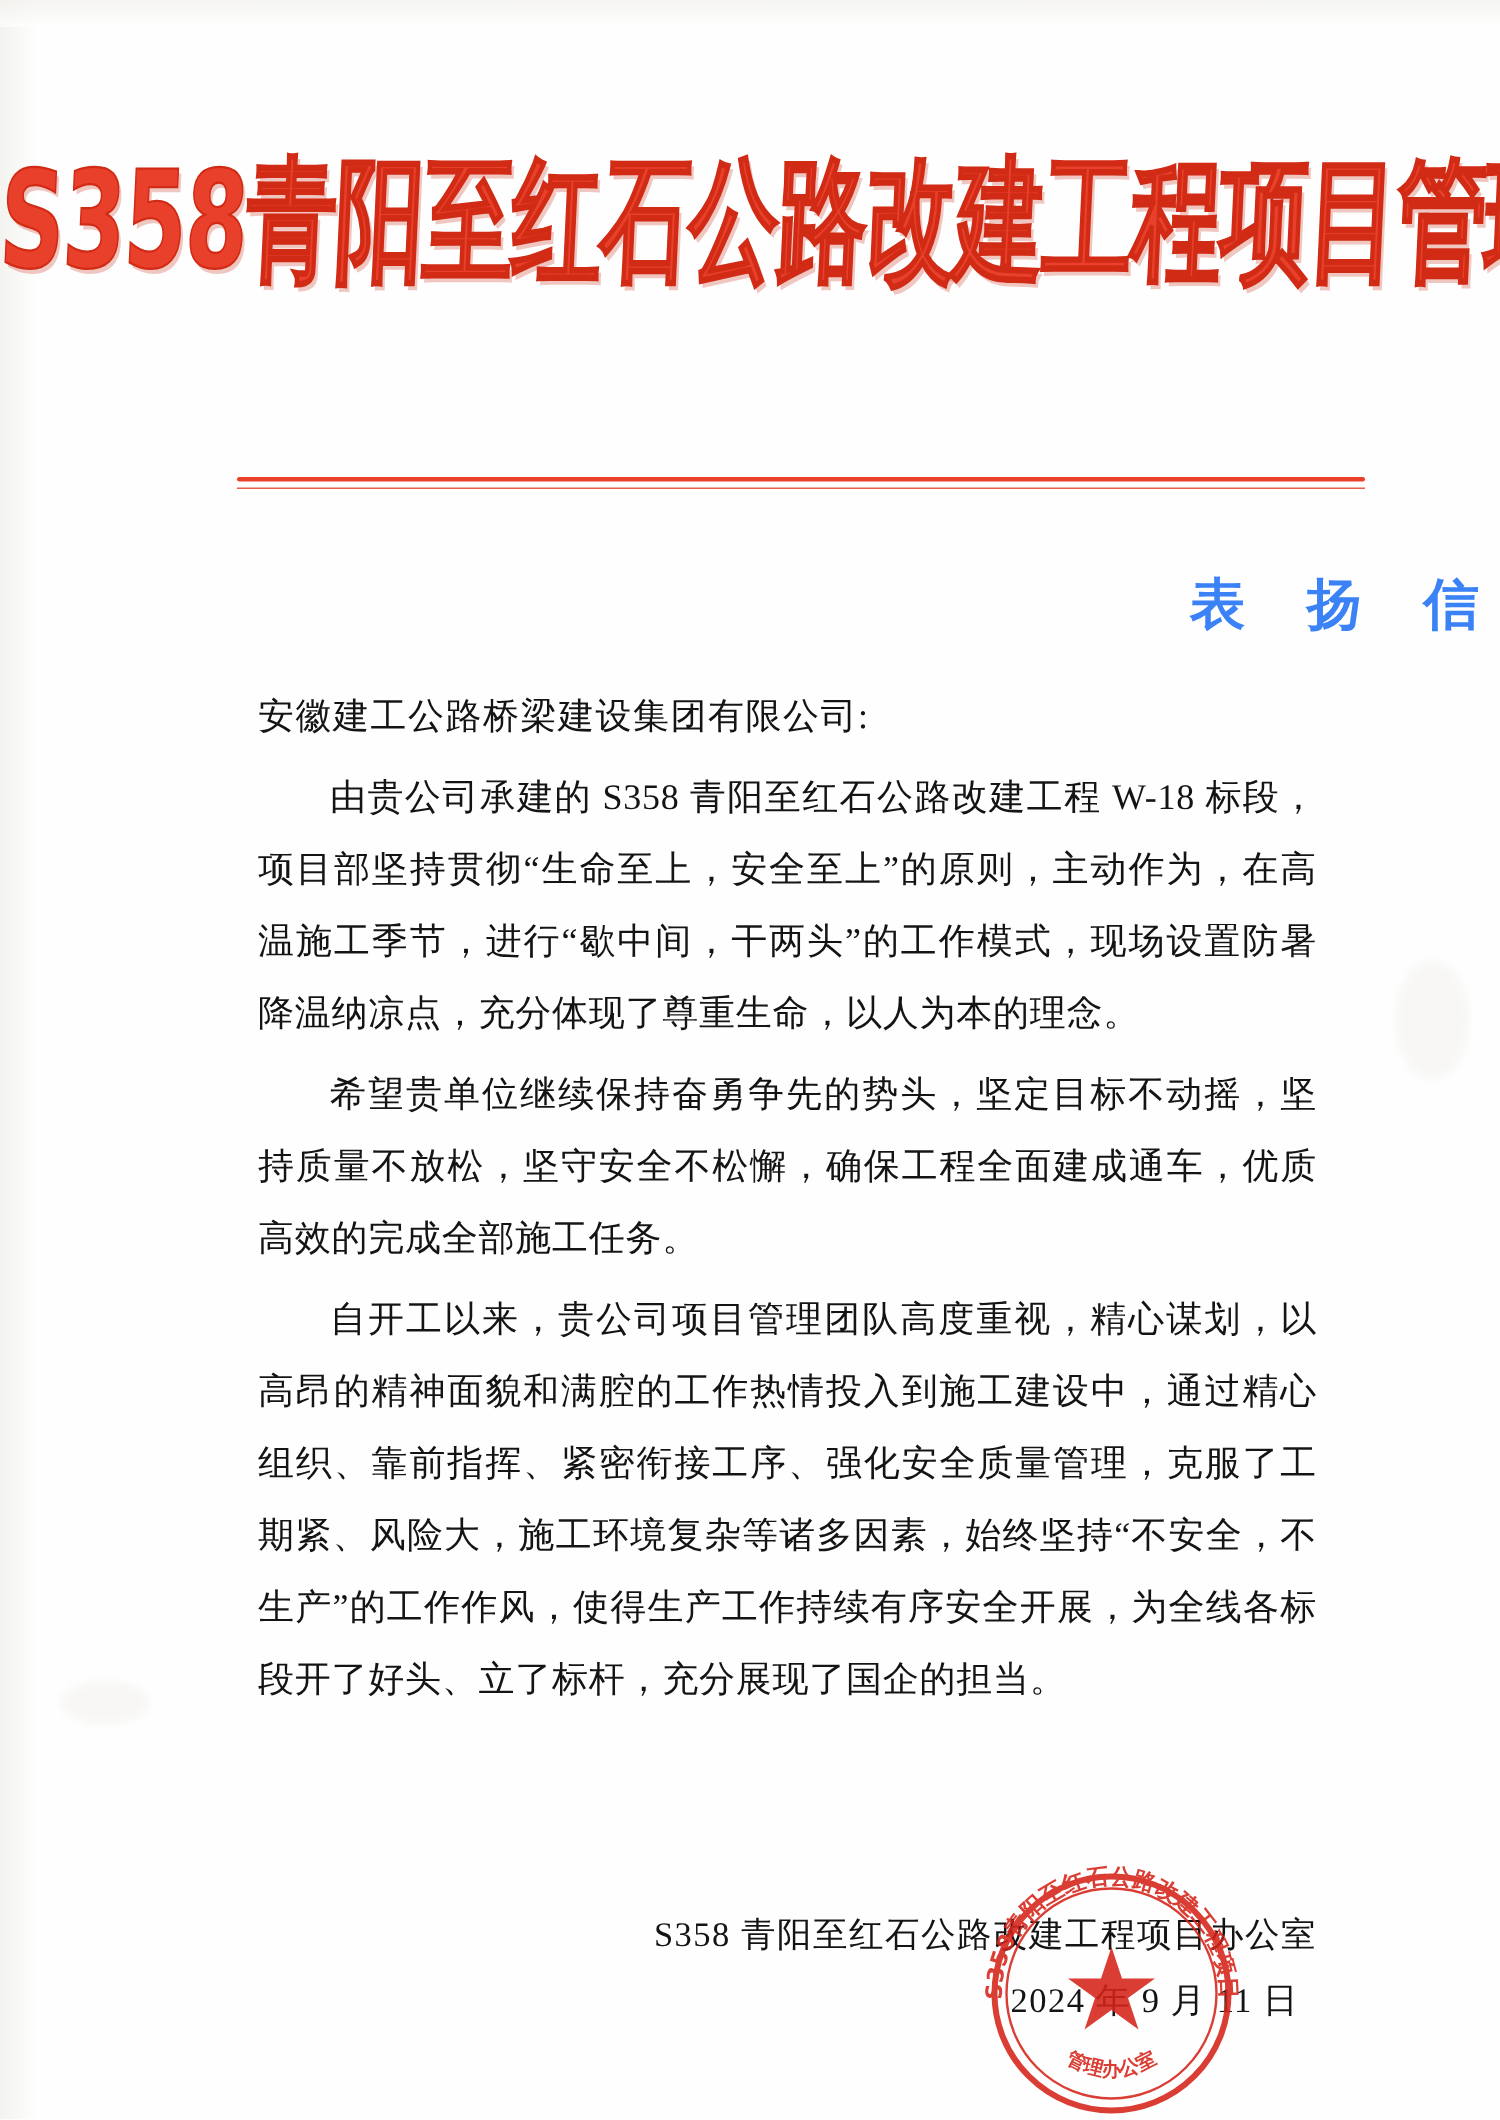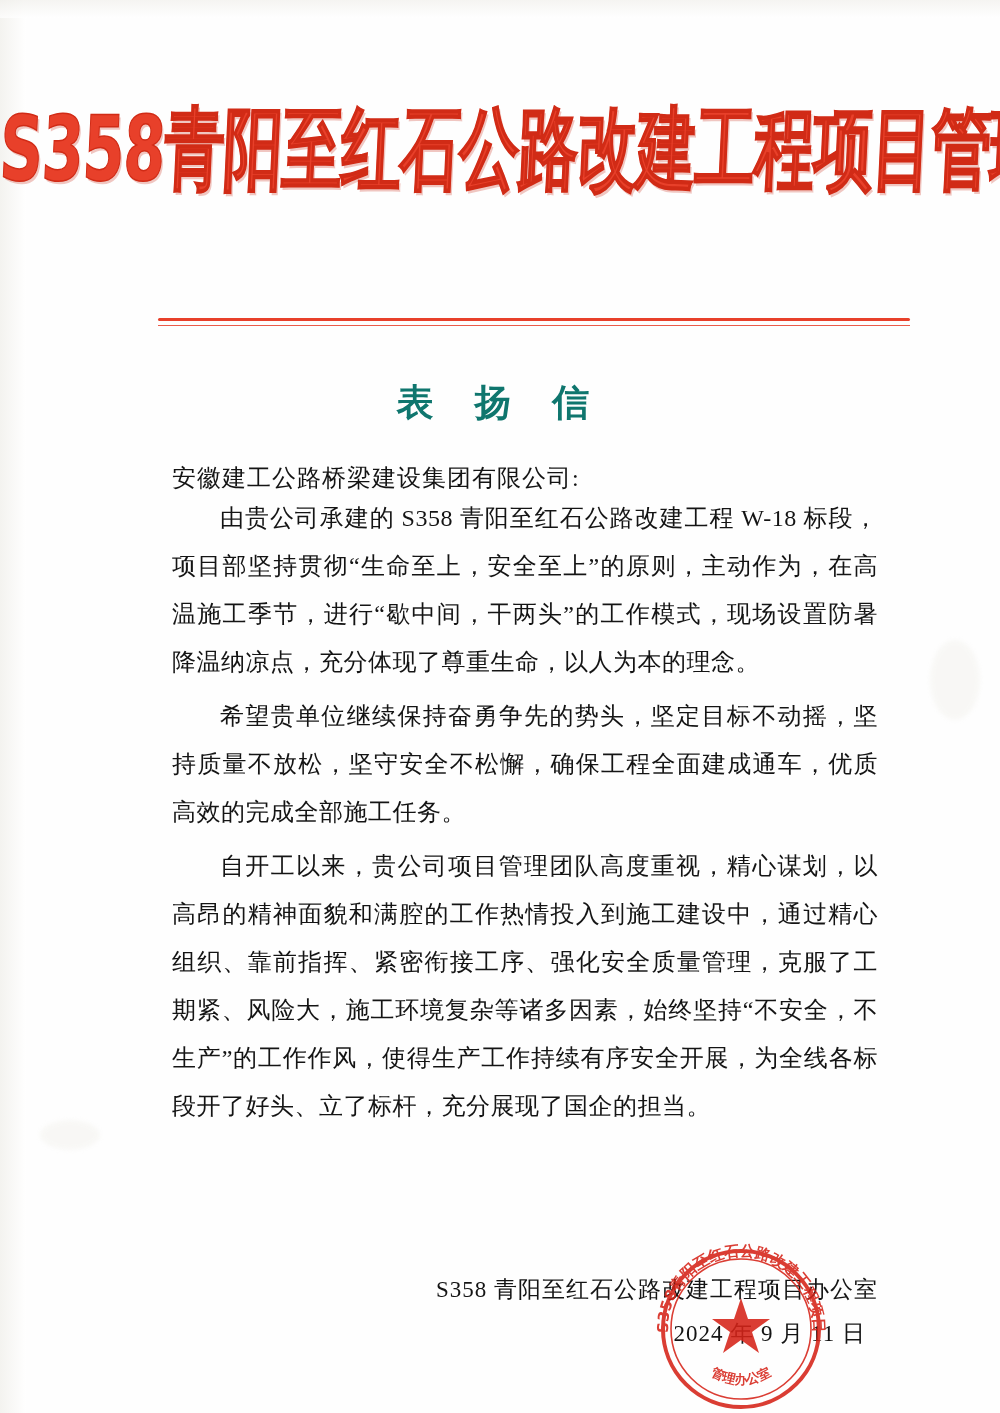--- a/index.html
+++ b/index.html
@@ -72,38 +72,39 @@
     height: 1px;
     background: #e8402a;
     margin-top: 4px;
     opacity: .85;
   }
   .doc-title {
     position: absolute;
     top: 378px;
     left: 0;
     width: 1000px;
-    text-align: center;
+    text-align: right;
     font-size: 37px;
     font-weight: bold;
     letter-spacing: 14px;
-    color: #0f766e;
+    color: #3b82f6;
     font-family: "DejaVu Serif", serif;
   }
   .body-block {
     position: absolute;
     top: 462px;
     left: 172px;
     width: 706px;
   }
   .salutation {
     font-size: 24px;
     color: #141414;
     letter-spacing: 1px;
     line-height: 1.35;
+    margin-bottom: 14px;
     font-family: Liberation Serif, serif;
   }
   .para {
     font-size: 24px;
     color: #141414;
     text-align: justify;
     text-justify: inter-ideograph;
     line-height: 48px;
     text-indent: 48px;
     letter-spacing: 0.5px;

